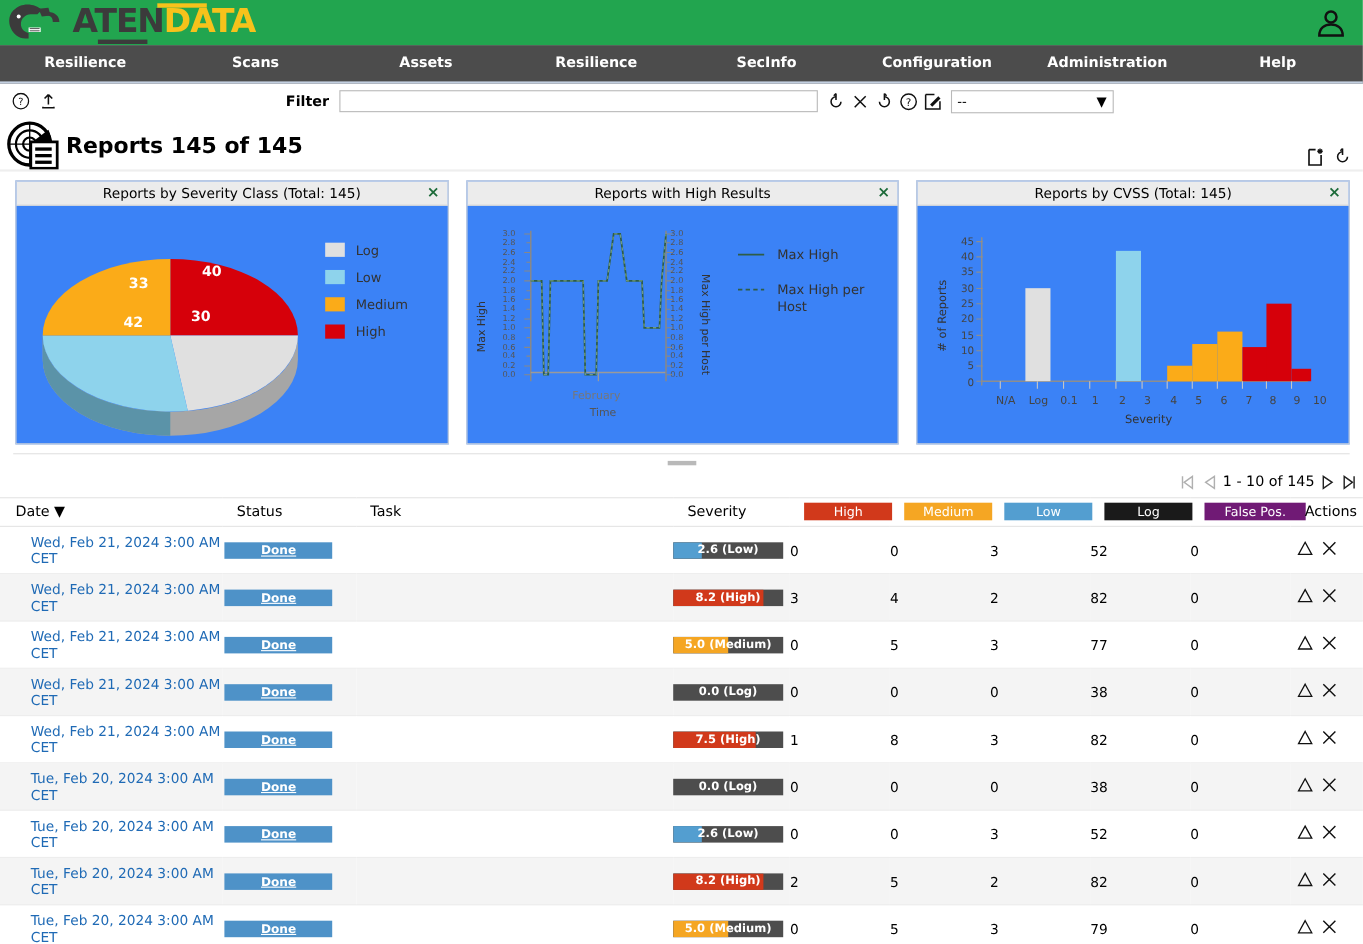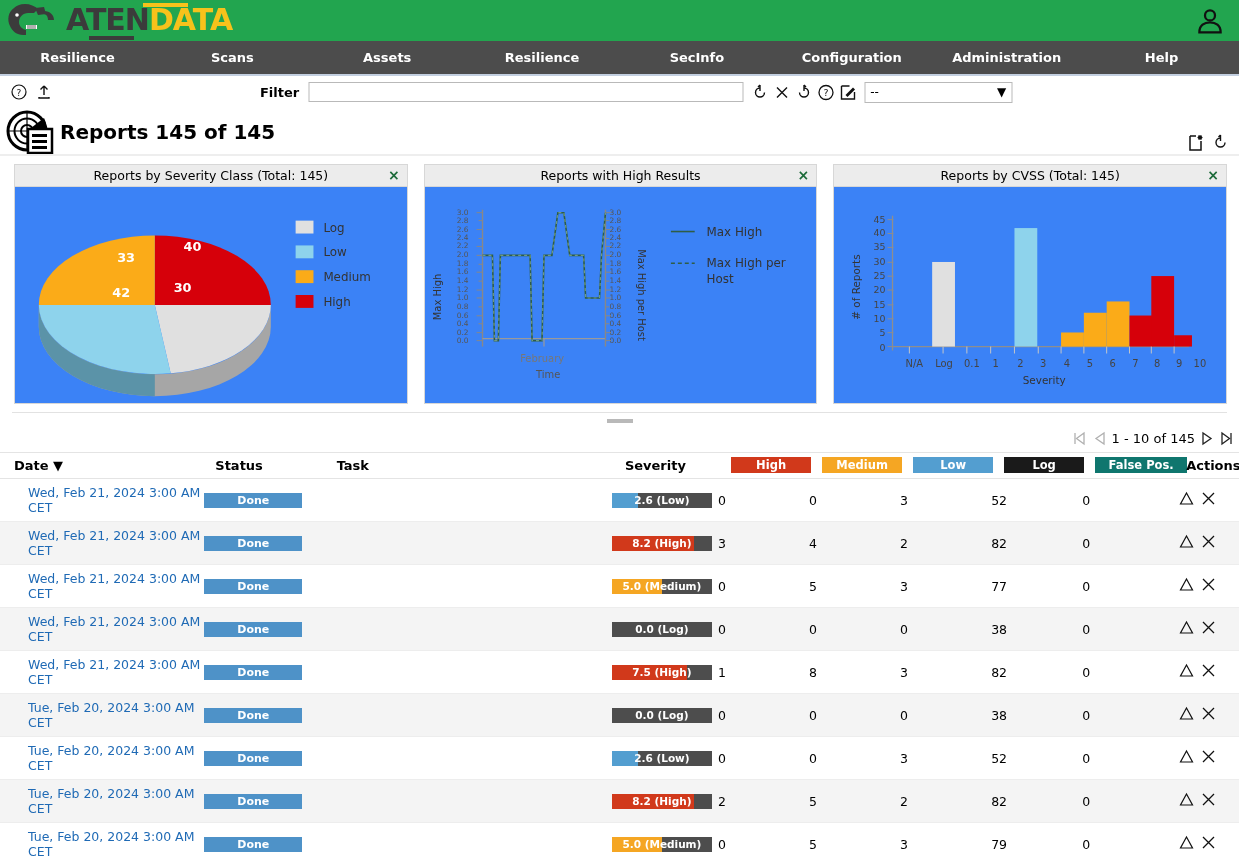--- a/index.html
+++ b/index.html
@@ -170,21 +170,21 @@
 
   
   table.reports {
     width: 1239px;
     border-collapse: collapse;
     table-layout: fixed;
   }
   table.reports thead th {
     text-align: left;
     font-size: 13px;
-    font-weight: bold;
+    font-weight: normal;
     padding: 4px 0 5px 13px;
     border-top: 1px solid #e4e4e4;
     border-bottom: 1px solid #e4e4e4;
     vertical-align: middle;
     margin-left: 32px;
   }
   .col-date   { width: 200px; padding-left: 14px !important; }
   .col-status { width: 120px; }
   .col-task   { width: 285px; }
   .col-sev    { width: 105px; }
@@ -198,21 +198,21 @@
     font-size: 11.5px;
     line-height: 16px;
     height: 16px;
     width: 80px;
     cursor: pointer;
   }
   .chip.high   { background: #d1391b; }
   .chip.medium { background: #f5a623; }
   .chip.low    { background: #539ed0; }
   .chip.log    { background: #1a1a1a; }
-  .chip.fp     { background: #0f766e; width: 92px; }
+  .chip.fp     { background: #701a75; width: 92px; }
 
   table.reports tbody td {
     font-size: 12.5px;
     padding: 6px 0;
     vertical-align: middle;
     border-bottom: 1px solid #ededed;
   }
   table.reports tbody tr:nth-child(even) { background: #f4f4f4; }
   .date-link {
     color: #1f6ab5;
@@ -224,20 +224,21 @@
   .status-bar {
     width: 98px; height: 15px;
     background: #4e92c8;
     color: #fff;
     font-size: 11px;
     font-weight: bold;
     text-align: center;
     line-height: 15px;
     margin-left: 2px;
     cursor: pointer;
+    text-decoration: underline;
   }
   .sevbar {
     position: relative;
     width: 100px; height: 15px;
     background: #4d4d4d;
     cursor: pointer;
     overflow: hidden;
   }
   .sevbar .fill { position: absolute; left: 0; top: 0; bottom: 0; }
   .sevbar .txt {

